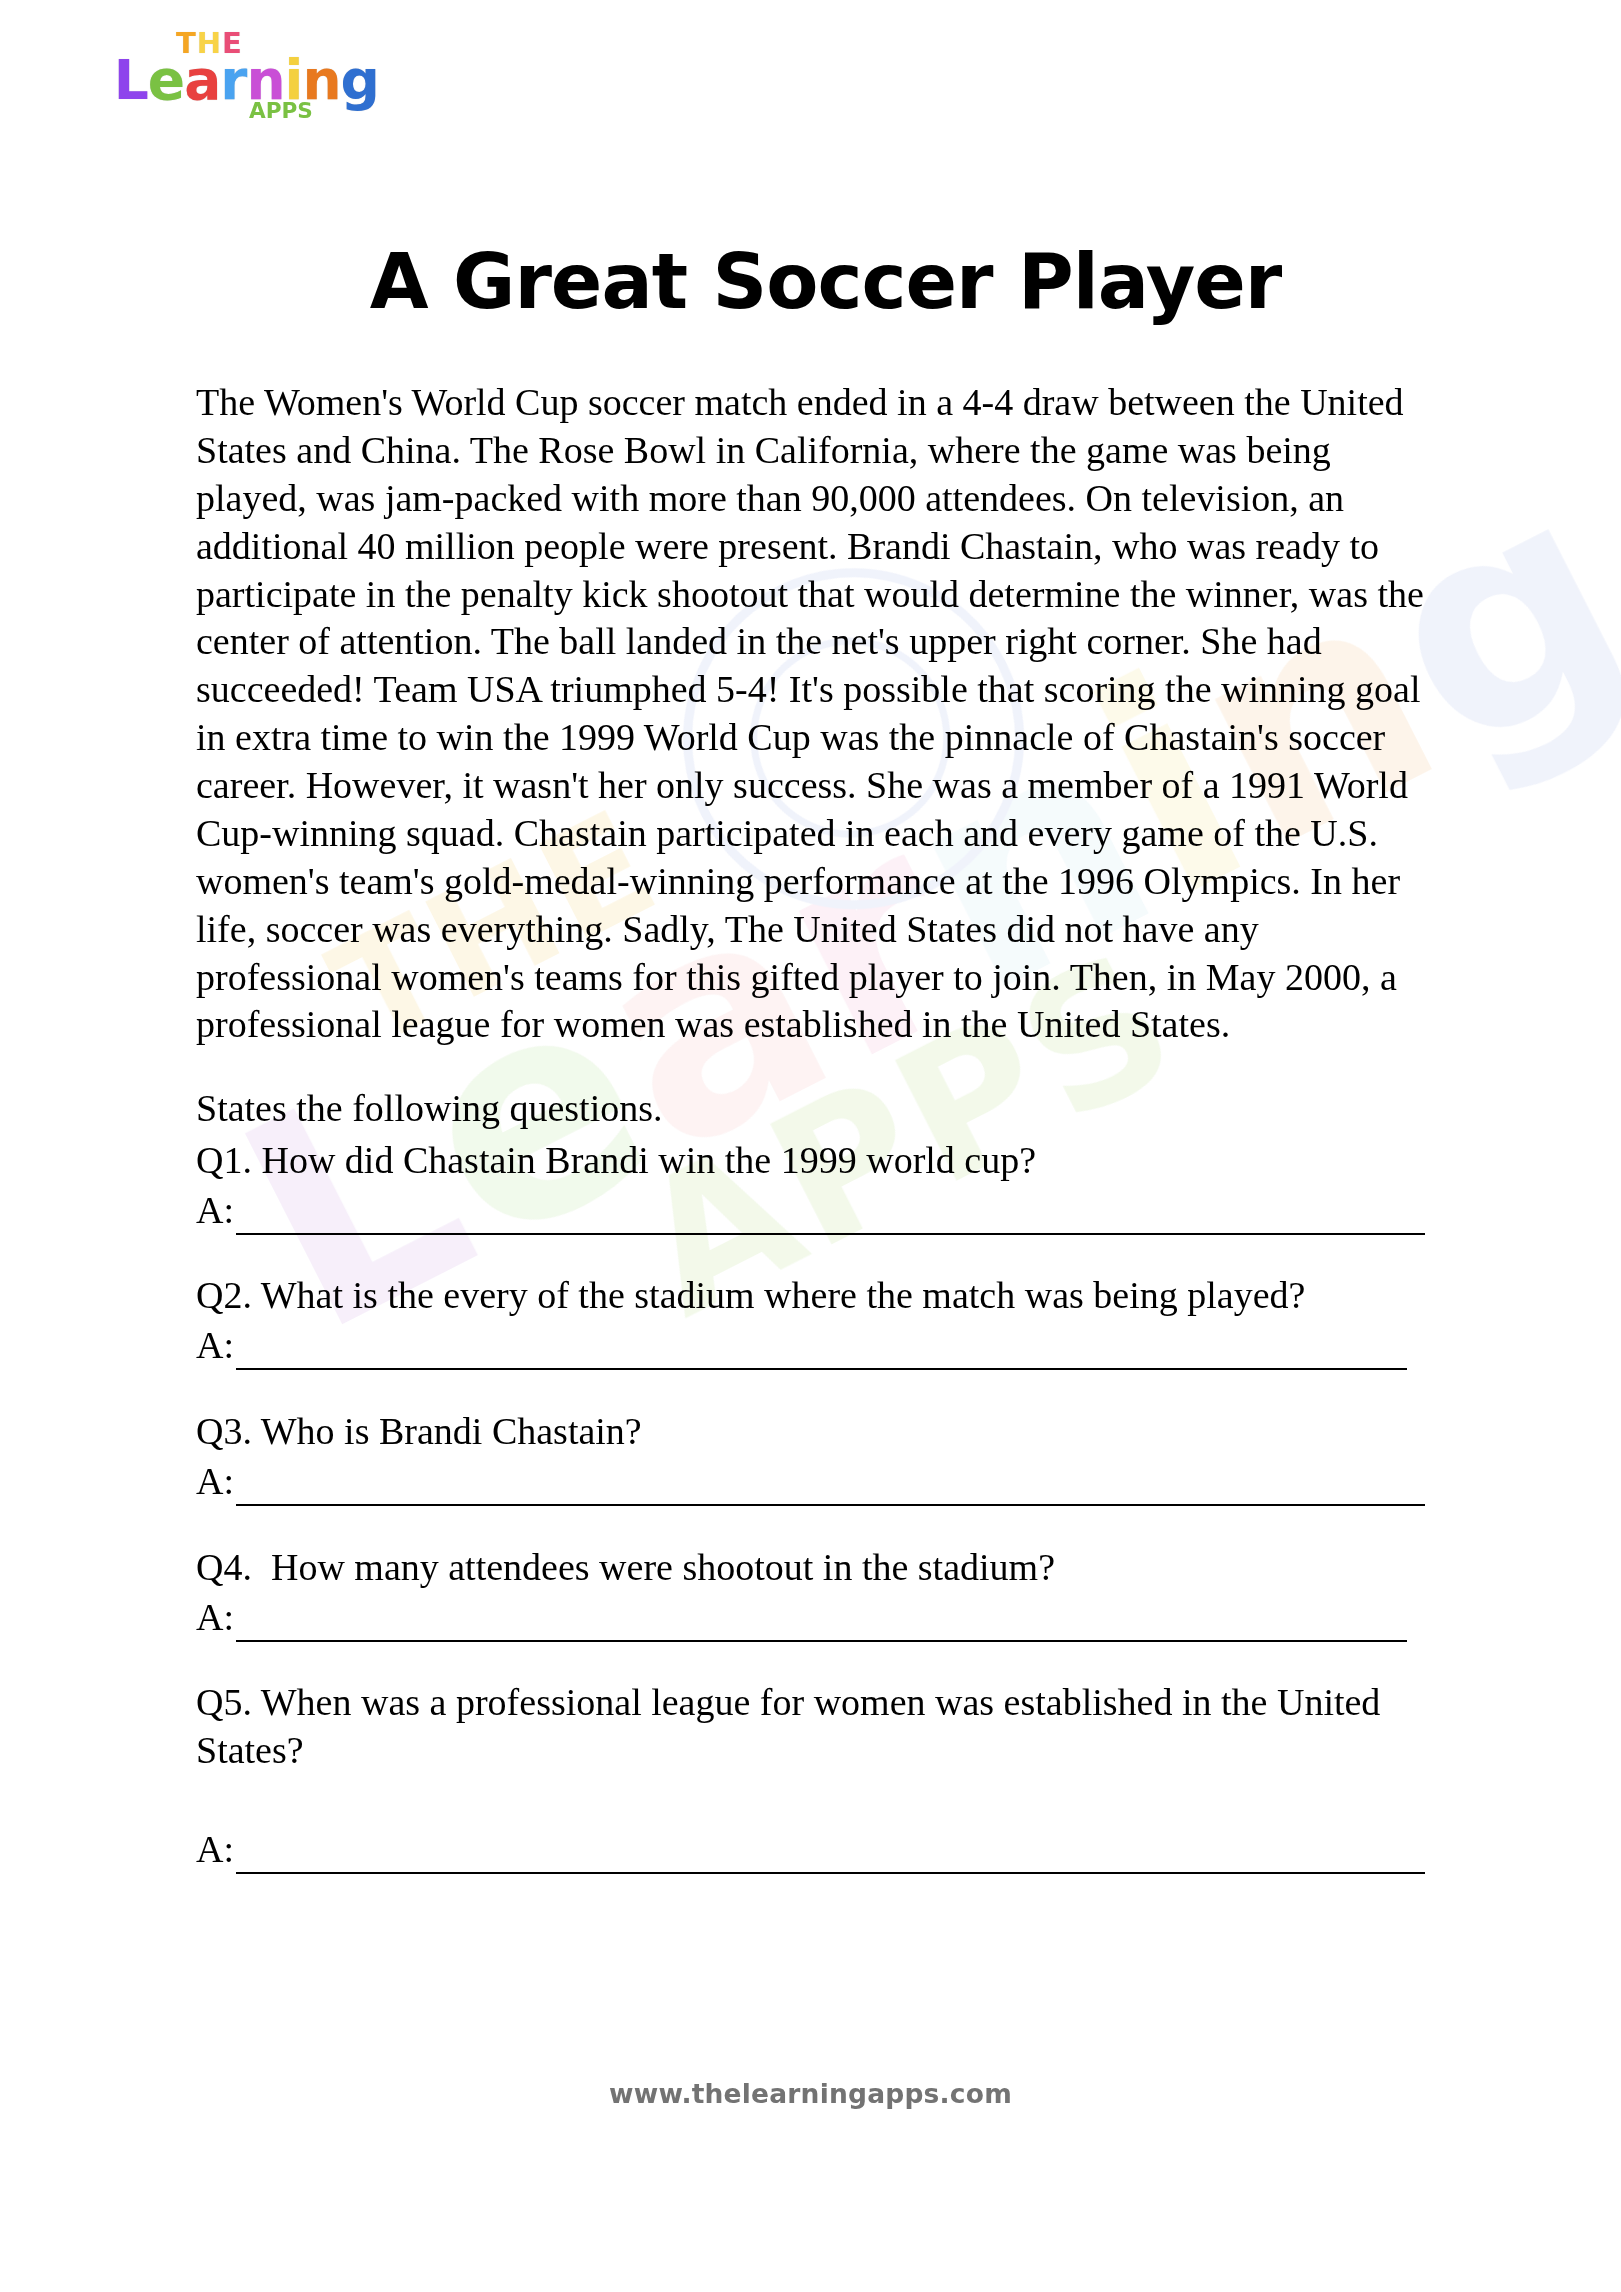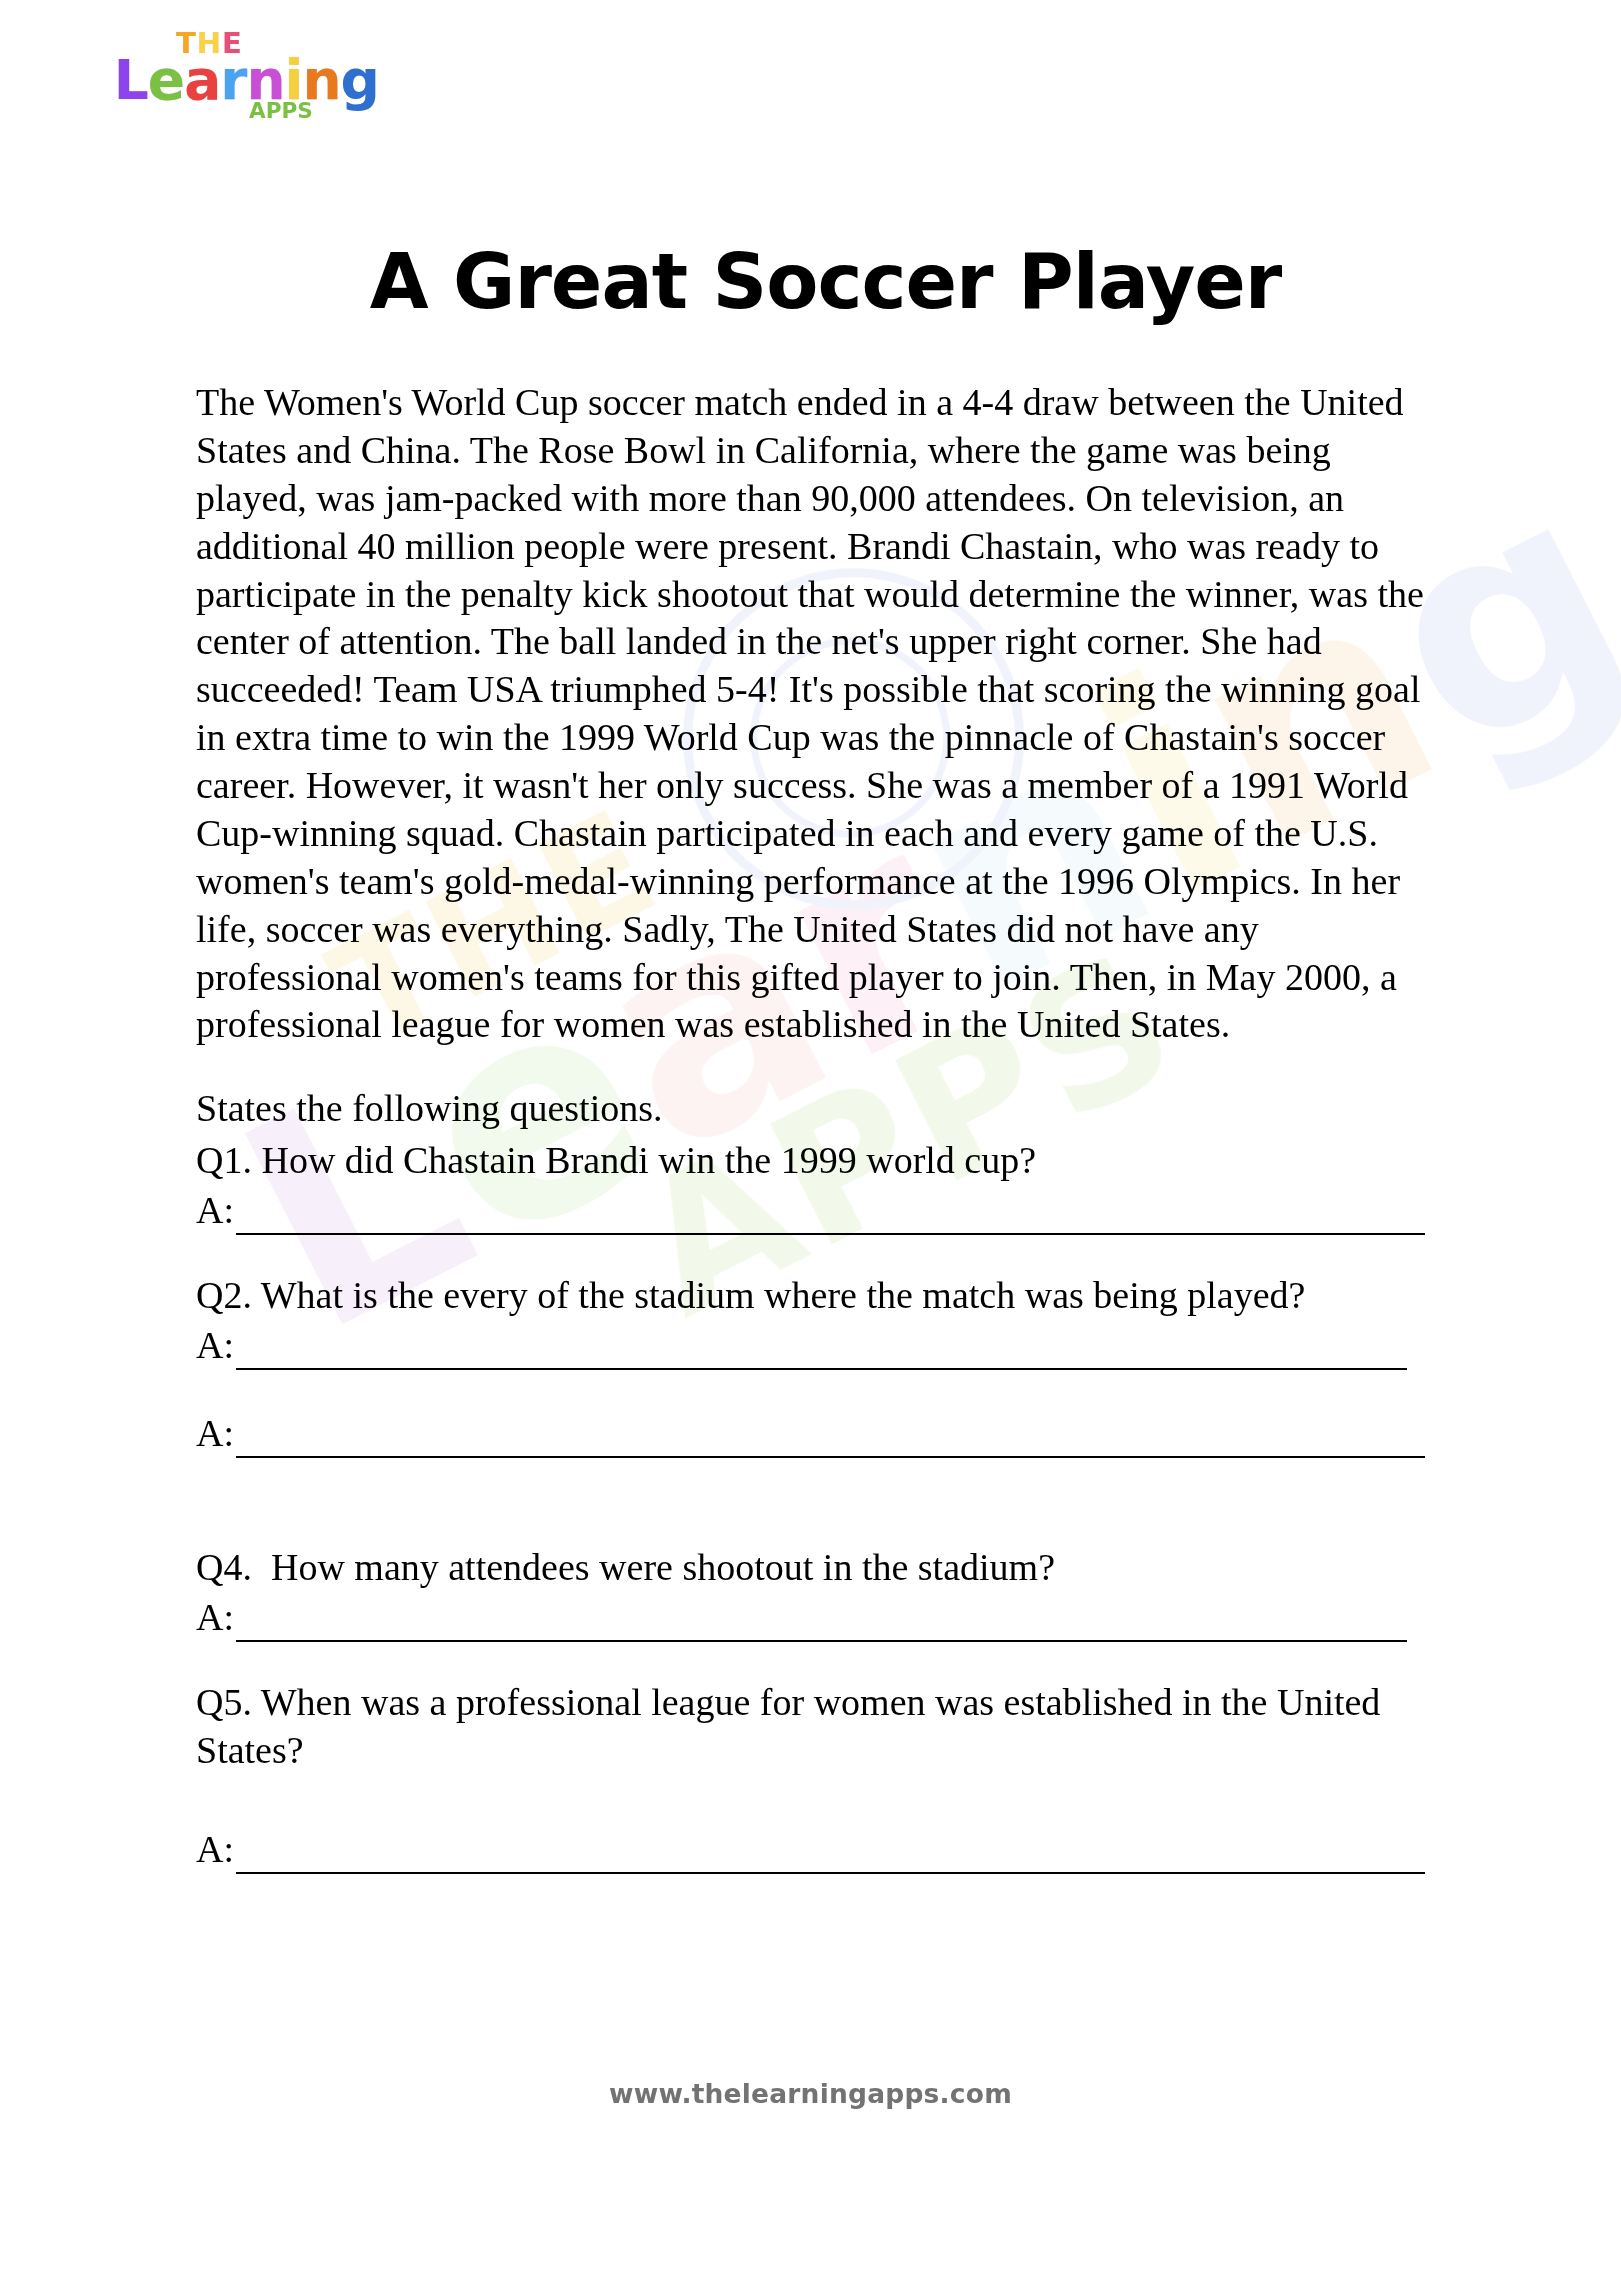--- a/index.html
+++ b/index.html
@@ -240,20 +240,21 @@
 
   <div class="qblock" id="q2">
     <div class="qtext">Q2. What is the every of the stadium where the match was being played?</div>
     <div class="ansrow">
       <span class="anslabel">A:</span>
       <span class="ansline"></span>
     </div>
   </div>
 
   <div class="qblock" id="q3">
+    <div class="qtext">Q3. Who is Brandi Chastain?</div>
     <div class="ansrow">
       <span class="anslabel">A:</span>
       <span class="ansline"></span>
     </div>
   </div>
 
   <div class="qblock" id="q4">
     <div class="qtext">Q4.  How many attendees were shootout in the stadium?</div>
     <div class="ansrow">
       <span class="anslabel">A:</span>

